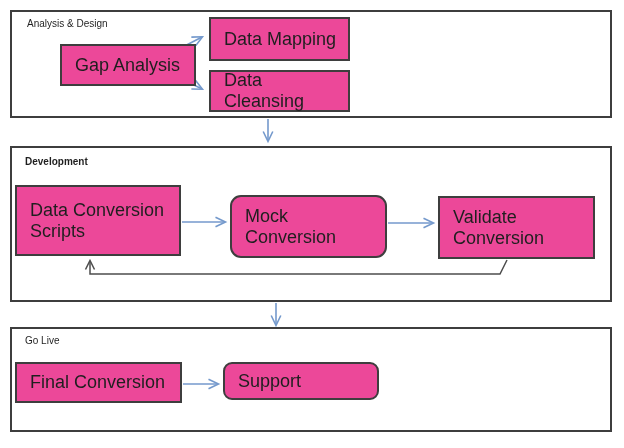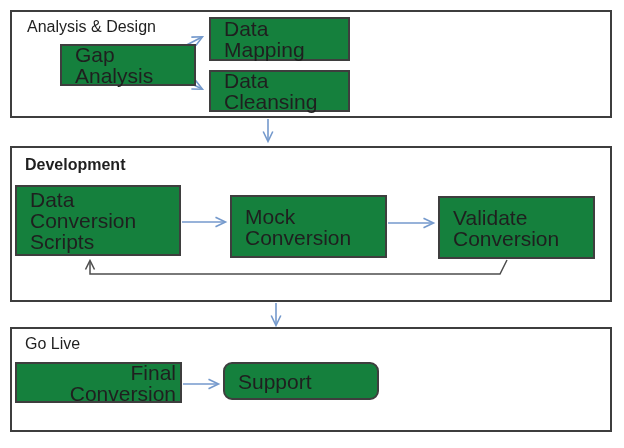--- a/index.html
+++ b/index.html
@@ -20,45 +20,45 @@
     position:absolute;
     border:2px solid var(--border-dark);
     background:#ffffff;
     box-sizing:border-box;
   }
   .phase-c1{left:10px;top:10px;width:602px;height:108px;}
   .phase-c2{left:10px;top:146px;width:602px;height:156px;}
   .phase-c3{left:10px;top:327px;width:602px;height:105px;}
   .phase-label{
     position:absolute;
-    font-size:16px;
+    font-size:10px;
     color:var(--text-dark);
     white-space:nowrap;
   }
   .label-c1{left:27px;top:18px;}
   .label-c2{left:25px;top:156px;font-weight:bold;}
   .label-c3{left:25px;top:335px;}
   .node{
     position:absolute;
     border:2px solid var(--border-dark);
-    background:#15803d;
+    background:#ec4899;
     box-sizing:border-box;
     display:flex;
     align-items:center;
     padding-left:13px;
     padding-right:4px;
-    font-size:21px;
+    font-size:18px;
     line-height:21px;
     color:var(--text-dark);
   }
   .node-gap{left:16px;top:44px;width:136px;height:42px;margin-left:44px;}
   .node-mapping{left:209px;top:17px;width:141px;height:44px;}
   .node-cleansing{left:209px;top:70px;width:141px;height:42px;}
   .node-dcs{left:15px;top:185px;width:166px;height:71px;}
-  .node-mock{left:230px;top:195px;width:157px;height:63px;}
+  .node-mock{left:230px;top:195px;width:157px;height:63px;border-radius:11px;}
   .node-validate{left:438px;top:196px;width:157px;height:63px;}
   .node-final{left:15px;top:362px;width:167px;height:41px;text-align:right;}
   .node-support{left:223px;top:362px;width:156px;height:38px;border-radius:9px;}
   .connector-layer{
     position:absolute;left:0;top:0;width:624px;height:448px;
     pointer-events:none;
   }
   .stroke-blue{stroke:var(--connector-blue);fill:none;stroke-width:1.6px;}
   .stroke-dark{stroke:var(--feedback-gray);fill:none;stroke-width:1.5px;}
 </style>

